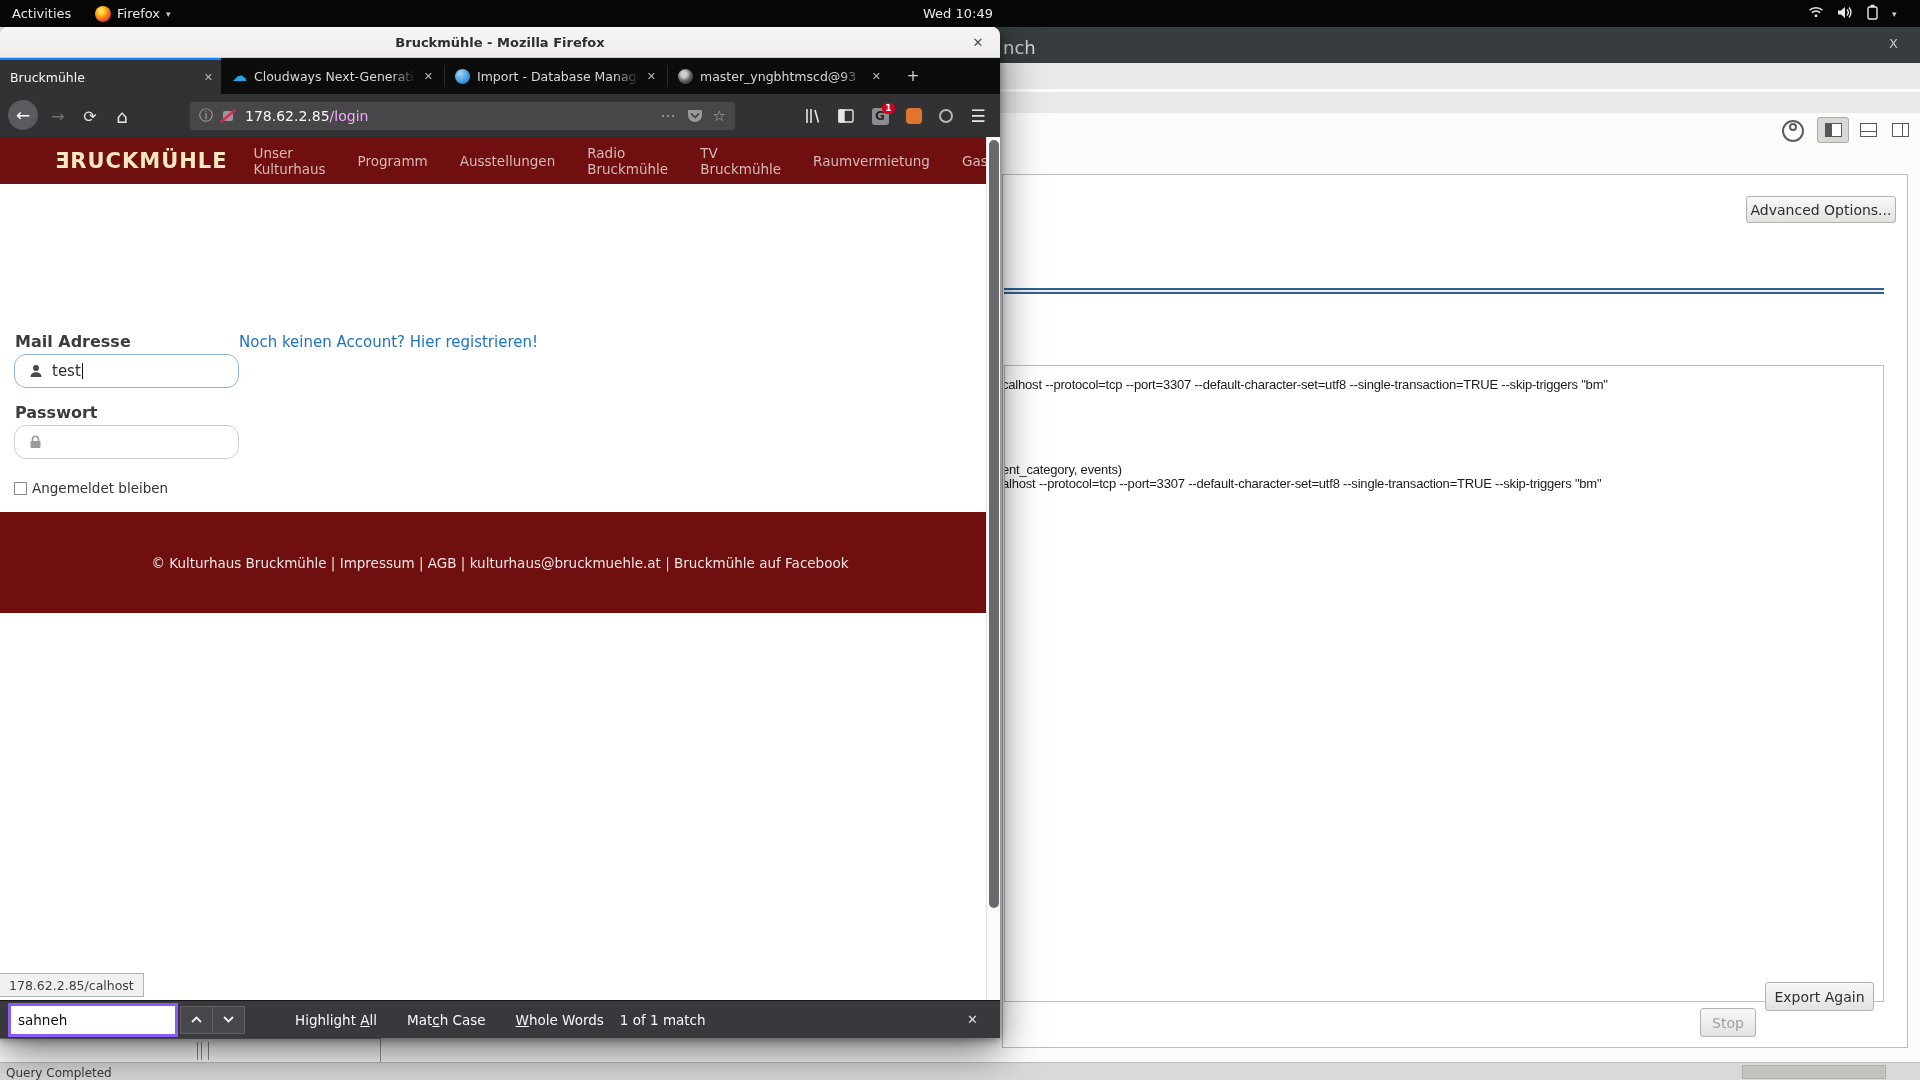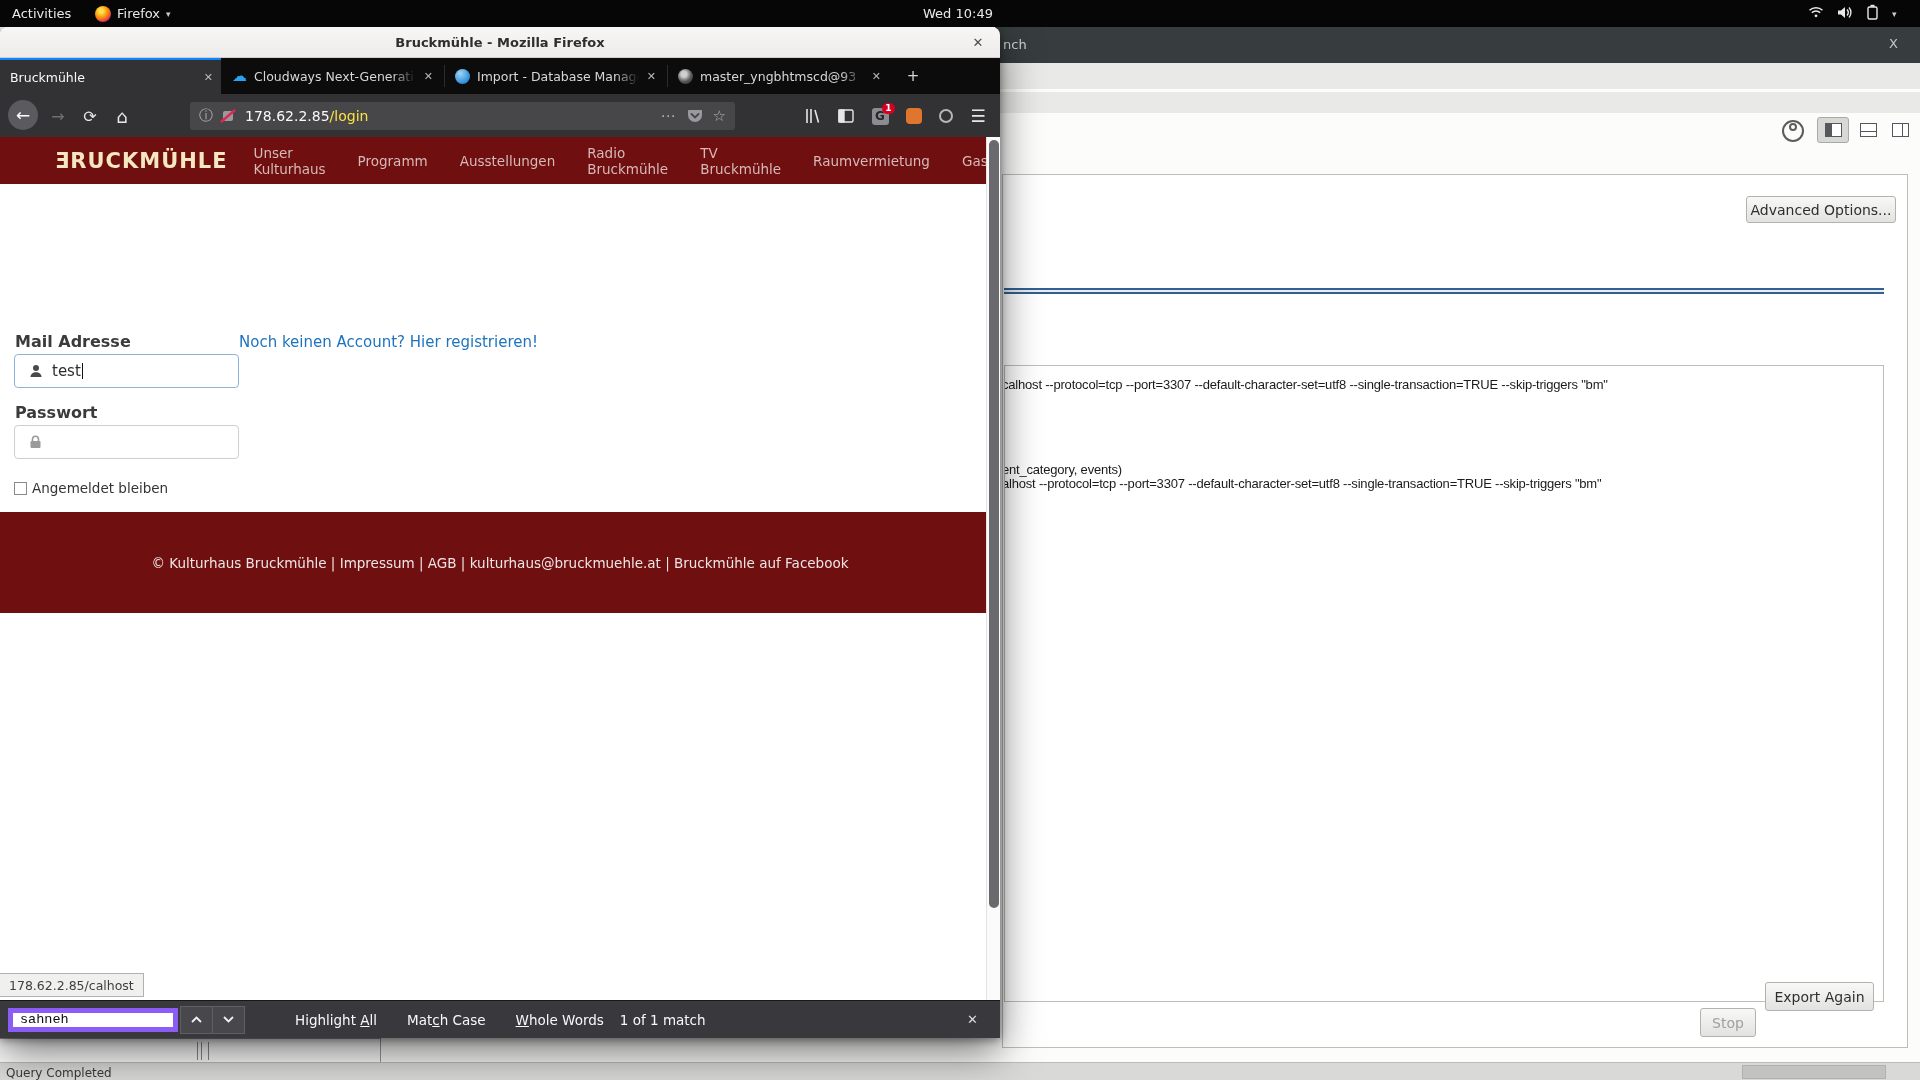--- a/index.html
+++ b/index.html
@@ -53,62 +53,62 @@
   .icon-sphere { border-radius:50%; background:radial-gradient(circle at 35% 30%, #9fd4f5, #2d8fd8 70%, #1a6aa8); }
   .icon-swirl  { border-radius:50%; background:radial-gradient(circle at 40% 35%, #cfcfcf 0 20%, #5a5a5a 55%, #222 100%); }
   .newtab { position:absolute; top:8px; width:20px; height:20px; color:#d7d7da; font-size:15px; text-align:center; line-height:20px; }
 
   #ff-toolbar { left:0; top:67px; width:1000px; height:43px; background:#323234; color:#dcdcde; }
   .tb-icon { position:absolute; top:10px; height:24px; display:flex; align-items:center; justify-content:center; color:#e6e6e8; font-size:16px; }
   #btn-back { left:8px; width:30px; height:30px; top:6px; background:#5a5a5f; border-radius:50%; color:#fff; font-size:17px; }
   #urlbar { position:absolute; left:190px; top:8px; width:545px; height:28px; background:#474749; border-radius:3px;
     display:flex; align-items:center; font-size:14px; }
   #urlbar .host { color:#f9f9fa;text-align:right; }
-  #urlbar .path { color:#fde047; }
+  #urlbar .path { color:#f0abfc; }
   .badge { position:absolute; top:-5px; right:-6px; background:#d70022; color:#fff; border-radius:7px;
     font-size:9px; line-height:11px; padding:0 3px; font-weight:700; }
 
   #ff-content { left:0; top:110px; width:1000px; height:863px; background:#ffffff; overflow:hidden; }
   #site-header { left:0; top:0; width:1000px; height:47px; background:#700f0f; display:flex; align-items:center; }
   #site-logo { margin-left:55px; color:#f5e7c0; font-size:21px; font-weight:700; letter-spacing:1px; }
   #site-nav { display:flex; gap:32px; margin-left:26px; color:#d6b9b9; font-size:13.5px; align-items:center; }
   #site-footer { left:0; top:375px; width:1000px; height:101px; background:#700f0f; display:flex; align-items:center; justify-content:center; }
   #site-footer span { color:#efe5e5; font-size:13.5px; }
 
   .form-label { position:absolute; font-size:16px; font-weight:700; color:#3b3b3b; }
-  .form-input { position:absolute; left:14px; width:225px; height:34px; background:#fff; border-radius:4px;
+  .form-input { position:absolute; left:14px; width:225px; height:34px; background:#fff; border-radius:12px;
     display:flex; align-items:center; }
   .caret-line { display:inline-block; width:1px; height:16px; background:#111; margin-left:1px; vertical-align:middle; }
 
   #scrollbar-track { left:986px; top:110px; width:14px; height:863px; background:#fbfbfb; border-left:1px solid #e3e3e3; }
   #scrollbar-thumb { left:2px; top:3px; width:10px; height:768px; background:#6a6a6e; border-radius:5px; }
 
   #status-tooltip { left:0px; top:946px; height:24px; padding:0 9px; background:#f0f0ef; border:1px solid #b1b1b1; border-left:none;
     display:flex; align-items:center; font-size:12.5px; color:#3f3f3f; }
 
   #findbar { left:0; top:973px; width:1000px; height:38px; background:#38383d; border-top:1px solid #17171a;
     display:flex; align-items:center; color:#f9f9fa; font-size:13.5px; }
-  #find-input { margin-left:8px; width:170px; height:24px; background:#fff; border:5px solid #8b5cf6;
-    color:#0c0c0d; font-size:13.5px; display:flex; align-items:center; padding-left:7px;font-family:Liberation Mono, monospace; }
+  #find-input { margin-left:8px; width:170px; height:34px; background:#fff; border:3px solid #8b5cf6;
+    color:#0c0c0d; font-size:13.5px; display:flex; align-items:center; padding-left:7px; }
   .find-btn { width:33px; height:28px; background:#47474c; border:1px solid #5f5f64; margin-left:-1px;
     display:flex; align-items:center; justify-content:center; color:#f1f1f3; font-size:11px; }
   .find-label { margin-left:30px; }
   .find-label .k { text-decoration:underline; }
 
   .u-icon { display:inline-flex; align-items:center; justify-content:center; }
 </style>
 </head>
 <body>
 
 <div id="screen">
 
   <div id="bg-app" class="abs">
 
     <div class="abs bg-titlebar">
-      <span class="abs" style="left:8px; top:10px; font-size:13px;">nch</span>
+      <span class="abs" style="left:8px; top:10px; font-size:18px;">nch</span>
       <span class="abs" style="right:22px; top:9px; font-size:13px; color:#c2c6c6;">X</span>
     </div>
 
     <div class="abs bg-band" style="top:36px; height:26px;"></div>
     <div class="abs bg-band" style="top:65px; height:21px;"></div>
     <div class="abs bg-content"></div>
 
     <div class="abs" style="left:1782px; top:93px; width:22px; height:22px; border:2px solid #5c5c5c; border-radius:50%;">
       <div style="width:8px;height:8px;border:2px solid #5c5c5c;border-radius:50%;margin:1px auto 0;"></div>
     </div>

